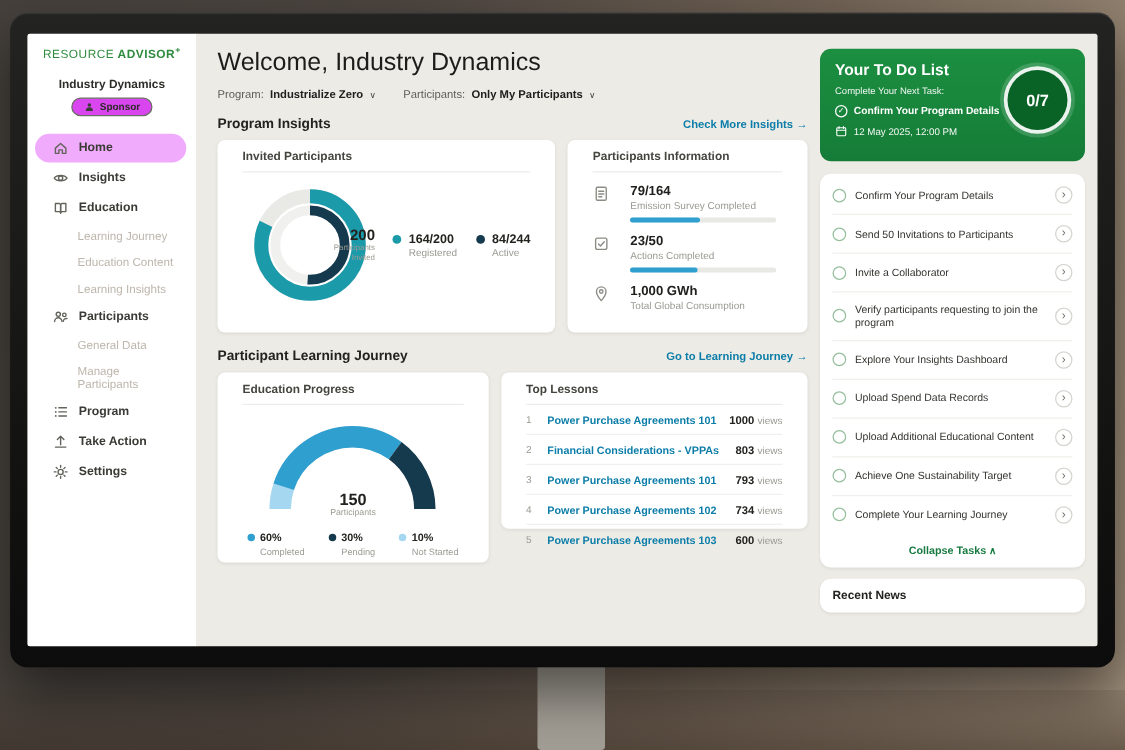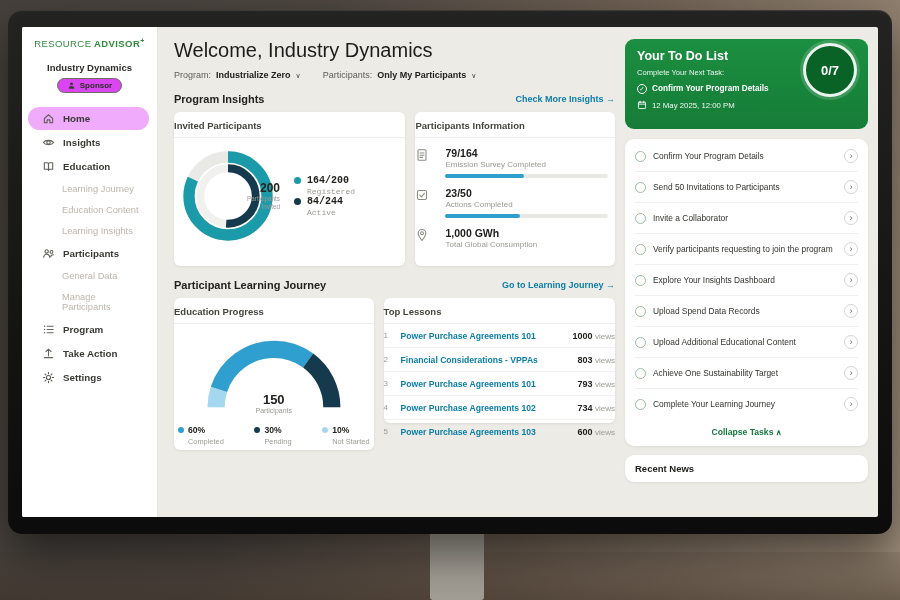--- a/index.html
+++ b/index.html
@@ -49,34 +49,34 @@
   .page-title{font-size:20px;font-weight:400;color:#1c1c1a;}
   .filters{display:flex;gap:22px;margin-top:8px;align-items:center;}
   .filter{display:flex;align-items:center;gap:5px;font-size:9px;color:#5d5d58;}
   .filter b{color:#20201e;font-size:9px;}
   .chev::after{content:"∨";font-size:7px;color:#444;}
   .sec-row{display:flex;justify-content:space-between;align-items:center;margin-top:13px;}
   .sec-title{font-size:11px;font-weight:700;color:#22221f;}
   .sec-link{font-size:9px;font-weight:700;color:#0b7da8;cursor:pointer;}
   .sec-link::after{content:" →";}
   .cards{display:flex;gap:10px;margin-top:7px;}
-  .card{background:#fff;border-radius:6px;box-shadow:0 1px 3px rgba(0,0,0,.07);padding:8px 0;}
+  .card{background:#fff;border-radius:6px;box-shadow:0 1px 3px rgba(0,0,0,.07);padding:8px 20px;}
   .card-title{font-size:9.5px;font-weight:700;color:#45453f;padding-bottom:6px;border-bottom:1px solid #ececea;}
   .card-invited{flex:1.16;height:154px;}
   .card-info{flex:1;height:154px;}
   .card-edu{flex:1;height:152px;}
   .card-lessons{flex:1.16;height:125px;}
   
   .invited-body{display:flex;align-items:center;margin-top:6px;}
   .donut-wrap{position:relative;width:104px;height:104px;flex-shrink:0;margin-left:2px;}
   .donut-wrap svg{width:104px;height:104px;}
   .donut-center{position:absolute;inset:0;display:flex;flex-direction:column;align-items:flex-end;justify-content:center;text-align:center;}
   .donut-center .dv{font-size:12px;font-weight:700;color:#22221f;}
   .donut-center .dl{font-size:6.3px;color:#9a9a93;line-height:1.25;}
-  .legend-col{margin-left:14px;display:flex;flex-direction:column;font-family:Liberation Mono, monospace;}
+  .legend-col{margin-left:14px;display:flex;gap:15px;}
   .leg-item{display:flex;gap:6px;align-items:flex-start;}
   .dot{width:7px;height:7px;border-radius:50%;margin-top:2px;flex-shrink:0;}
   .dot-teal{background:#1b9aaa}.dot-navy{background:#15394d}.dot-blue{background:#2f9fd0}.dot-light{background:#a5d8f0}
   .leg-val{font-size:10px;font-weight:700;color:#22221f;}
   .leg-lab{font-size:8px;color:#9a9a93;margin-top:1px;}
   
   .info-row{display:flex;gap:16px;margin-top:9px;align-items:flex-start;}
   .info-icon{width:14px;height:14px;flex-shrink:0;margin-top:1px;}
   .info-icon svg{width:14px;height:14px;stroke:#8c8c85;fill:none;stroke-width:1.1;stroke-linecap:round;stroke-linejoin:round;}
   .info-main{flex:1;min-width:0;}
@@ -97,35 +97,35 @@
   .edu-pct{font-size:8.6px;font-weight:700;color:#22221f;}
   .edu-lab{font-size:7.4px;color:#9a9a93;margin-top:2px;margin-left:10px;}
   
   .lesson-row{display:flex;align-items:center;gap:7px;padding:6.5px 0;border-bottom:1px solid #f1f0ee;}
   .lesson-row:last-child{border-bottom:none;}
   .lesson-rank{font-size:8px;color:#9a9a93;width:10px;flex-shrink:0;}
   .lesson-title{flex:1;min-width:0;font-size:8.6px;font-weight:600;color:#0b7da8;cursor:pointer;white-space:nowrap;overflow:hidden;text-overflow:ellipsis;}
   .lesson-views{font-size:9px;font-weight:700;color:#22221f;white-space:nowrap;}
   .lesson-views .vw{font-size:8px;font-weight:400;color:#9a9a93;}
   
-  .right{width:253px;flex-shrink:0;padding:12px 10px 0 0;}
+  .right{width:222px;flex-shrink:0;padding:12px 10px 0 0;}
   .todo-card{position:relative;background:linear-gradient(180deg,#1c8f41,#157c37);border-radius:9px;
     padding:10px 12px 12px;color:#fff;min-height:90px;}
   .todo-title{font-size:12.5px;font-weight:700;}
   .todo-sub{font-size:7.6px;opacity:.92;margin-top:5px;width:136px;}
   .todo-next{display:flex;gap:5px;align-items:flex-start;margin-top:7px;width:142px;}
   .todo-next .txt{font-size:8.2px;font-weight:700;line-height:1.25;}
   .todo-due{display:flex;gap:5px;align-items:center;margin-top:6px;width:142px;}
   .todo-due .txt{font-size:7.8px;opacity:.95;}
   .check-circle-icon{width:10px;height:10px;border:1px solid #fff;border-radius:50%;flex-shrink:0;
     display:flex;align-items:center;justify-content:center;}
   .check-circle-icon::after{content:"✓";font-size:6.5px;line-height:1;}
   .cal-icon{width:10px;height:10px;flex-shrink:0;display:flex;}
   .cal-icon svg{width:10px;height:10px;stroke:#fff;fill:none;stroke-width:1.2;stroke-linecap:round;}
-  .todo-ring{position:absolute;top:4px;right:11px;width:54px;height:54px;border-radius:50%;
+  .todo-ring{position:absolute;top:14px;right:11px;width:54px;height:54px;border-radius:50%;
     background:#0a6326;border:3px solid rgba(255,255,255,.92);box-shadow:0 0 0 3px rgba(255,255,255,.16);
     display:flex;align-items:center;justify-content:center;font-size:13px;font-weight:700;color:#fff;}
   .tasks-card{background:#fff;border-radius:9px;margin-top:10px;padding:2px 10px 0;box-shadow:0 1px 3px rgba(0,0,0,.07);}
   .task-row{display:flex;align-items:center;gap:7px;padding:8px 0;border-bottom:1px solid #f0efec;cursor:pointer;}
   .task-check{width:11px;height:11px;border:1.4px solid #96bf9d;border-radius:50%;flex-shrink:0;}
   .task-label{flex:1;font-size:8.4px;font-weight:500;color:#33332f;line-height:1.3;}
   .task-chev{width:14px;height:14px;border:1px solid #d6d4cf;border-radius:50%;color:#6e6e68;
     display:flex;align-items:center;justify-content:center;flex-shrink:0;}
   .task-chev::after{content:"›";font-size:9.5px;line-height:1;margin-top:-1px;}
   .collapse-link{text-align:center;padding:8px 0 9px;font-size:8.6px;font-weight:700;color:#157a3f;cursor:pointer;}

